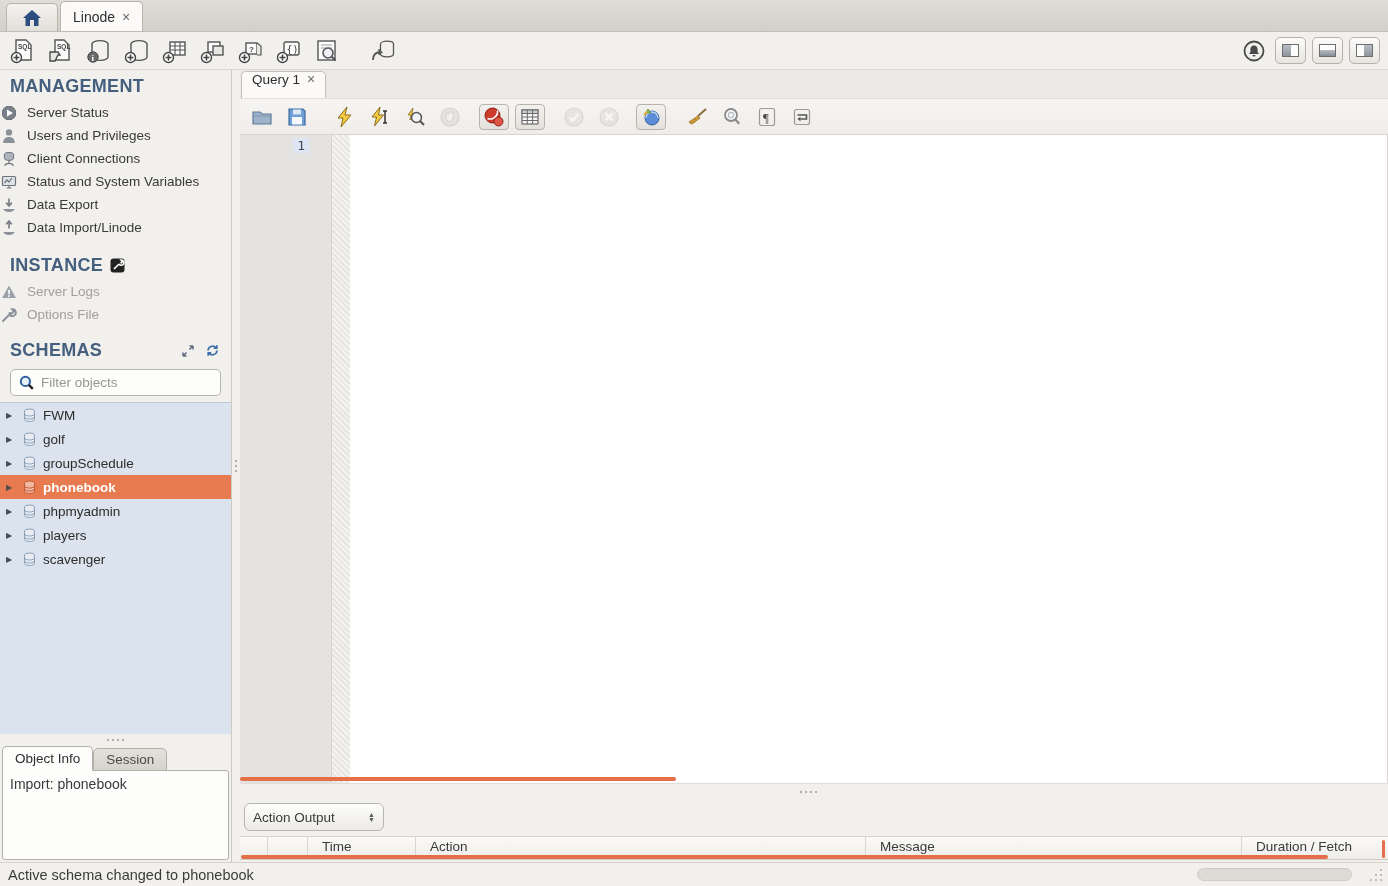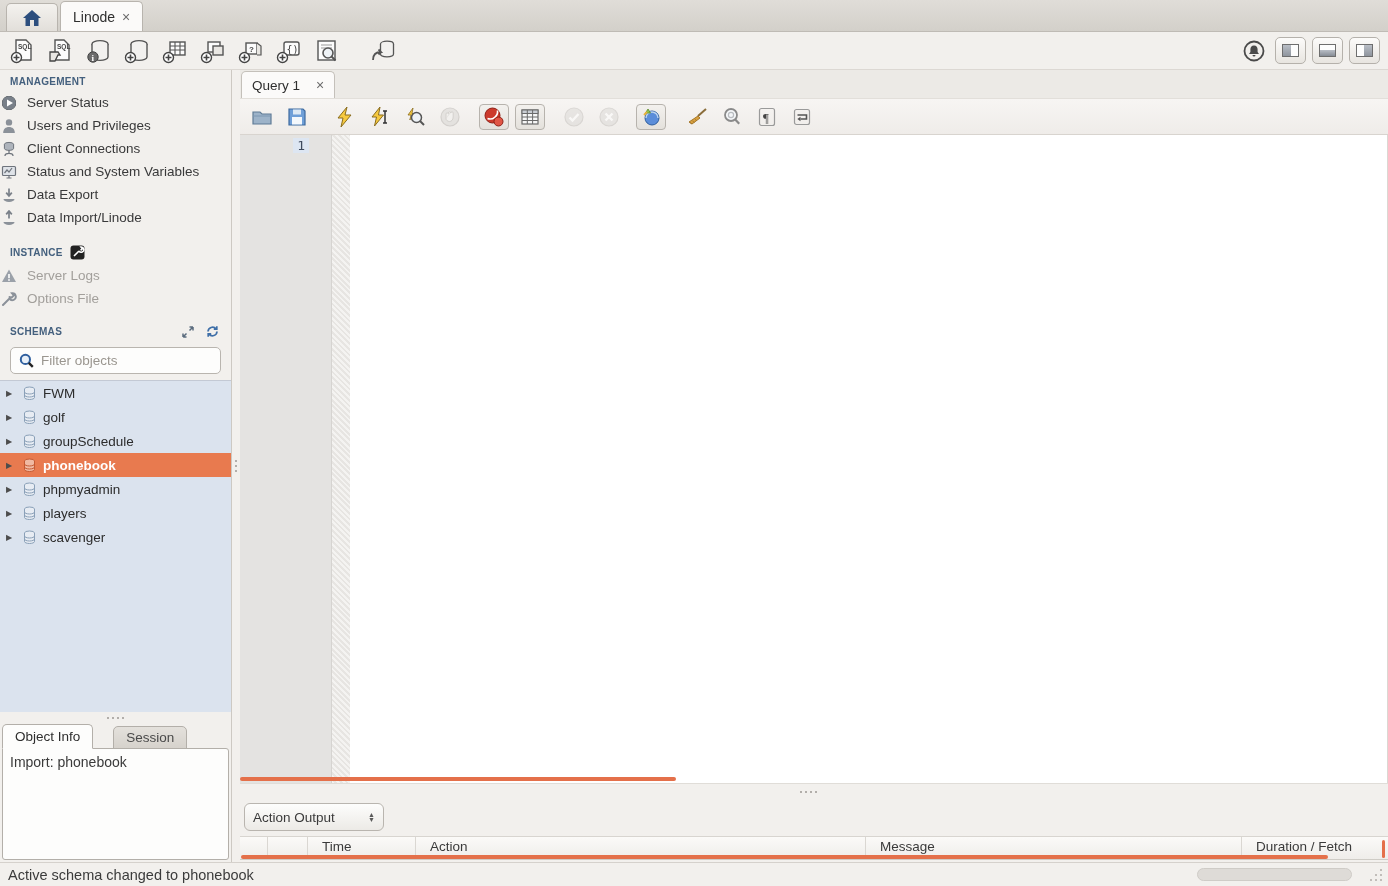--- a/index.html
+++ b/index.html
@@ -29,21 +29,21 @@
     background:linear-gradient(#fcfbfa,#e8e5e0); display:flex; align-items:center; justify-content:center; }
   .mini-panel { width:17px; height:13px; border:1px solid #6e6e6e; background:#fdfdfd; position:relative; overflow:hidden; }
   .mini-panel .shade { position:absolute; background:linear-gradient(#b9bec6,#878d96); }
   .shade.left { left:0; top:0; width:8px; height:13px; }
   .shade.bottom { left:0; bottom:0; width:17px; height:6px; }
   .shade.right { right:0; top:0; width:8px; height:13px; }
 
   
   .sidebar { position:absolute; left:0; top:70px; width:232px; height:792px; background:#f2f0ed;
     border-right:1px solid #cdc9c3; display:flex; flex-direction:column; }
-  .sec-title { font-weight:bold; font-size:10px; color:#44607e; letter-spacing:.3px;
+  .sec-title { font-weight:bold; font-size:18px; color:#44607e; letter-spacing:.3px;
     padding:6px 0 4px 10px; display:flex; align-items:center; }
   .side-item { height:23px; display:flex; align-items:center; gap:10px;
     font-size:13.5px; color:#39393a; white-space:nowrap; overflow:hidden; }
   .side-item.disabled { color:#a29f9b; }
   .side-item .si-ico { width:17px; display:flex; justify-content:center; flex:none; }
   .schemas-head { display:flex; align-items:center; padding-right:10px; margin-top:8px; }
   .schemas-head .sp { flex:1; }
   .head-ico { width:18px; display:flex; justify-content:center; margin-left:6px; }
   .filterwrap { margin:4px 10px 6px 10px; height:27px; background:#fdfdfc; border:1px solid #b9b5af;
     border-radius:5px; display:flex; align-items:center; padding:0 8px; gap:6px; }
@@ -54,35 +54,35 @@
   .trow { height:24px; display:flex; align-items:center; padding-left:6px; gap:6px; font-size:13.5px; color:#2c2c2c; }
   .trow .arrow { font-size:8px; color:#4c4c4c; width:10px; }
   .trow.selected { background:#e87a4f; color:#fff; font-weight:bold; }
   .grip-h { height:11px; display:flex; align-items:center; justify-content:center; }
   .gdots { display:flex; gap:3px; }
   .gdots i { width:2px; height:2px; border-radius:50%; background:#9d9993; }
   .info-tabs { height:26px; display:flex; align-items:flex-end; padding-left:2px; }
   .itab { height:25px; padding:0 12px; display:flex; align-items:center; font-size:13.5px;
     border:1px solid #b3afa9; border-radius:5px 5px 0 0; }
   .itab.active { background:#fdfdfc; color:#2e2e2e; border-bottom:1px solid #fdfdfc; z-index:2; }
-  .itab.inactive { background:linear-gradient(#e4e1dc,#d6d2cc); color:#4a4a4a; height:23px; margin-left:20px; }
+  .itab.inactive { background:linear-gradient(#e4e1dc,#d6d2cc); color:#4a4a4a; height:23px; margin-left:0; }
   .info-box { flex:1; margin:0 2px 2px 2px; background:#fdfdfc; border:1px solid #b3afa9; border-radius:0 3px 3px 3px;
     margin-top:-1px; padding:5px 7px; font-size:14px; color:#3a3a3a; }
 
   
   .vsplit { position:absolute; left:232px; top:70px; width:8px; height:792px; background:#f2f0ed;
     display:flex; align-items:center; justify-content:center; }
   .vdots { display:flex; flex-direction:column; gap:3px; }
   .vdots i { width:2px; height:2px; border-radius:50%; background:#9d9993; }
 
   
   .main { position:absolute; left:240px; top:70px; width:1148px; height:792px; display:flex; flex-direction:column; }
   .qtabbar { height:28px; background:#eceae6; display:flex; align-items:flex-end; }
   .qtab { height:27px; padding:0 10px; margin-left:1px; background:#fbfaf9; border:1px solid #c4c0ba; border-bottom:none;
-    border-radius:5px 5px 0 0; display:flex; align-items:center; gap:16px; font-size:13.5px; color:#2e2e2e; }
+    border-radius:5px 5px 0 0; display:flex; align-items:flex-start; gap:7px; font-size:13.5px; color:#2e2e2e; }
   .qtoolbar { height:37px; background:linear-gradient(#f7f5f3,#efece9); border-top:1px solid #e2dfda;
     border-bottom:1px solid #d8d4cf; display:flex; align-items:center; }
   .qt-ico { width:26px; height:26px; margin-left:9px; display:flex; align-items:center; justify-content:center; }
   .qt-ico.framed { border:1px solid #b7b3ad; border-radius:4px; background:linear-gradient(#f3f1ee,#e4e1dc); width:30px; }
   .qt-ico.disabled { opacity:.5; }
   .editor { flex:1; position:relative; display:flex; background:#fff; border-right:1px solid #dbd8d3; }
   .gutter { width:92px; background:#e4e3e1; border-right:1px solid #d6d4d1;
     font-family:"DejaVu Sans Mono","Liberation Mono",monospace; font-size:13px; color:#3d4a5d;
     text-align:right; padding-top:3px; }
   .lnum { display:inline-block; background:#dde6f2; padding:0 4px; margin-right:22px; }

